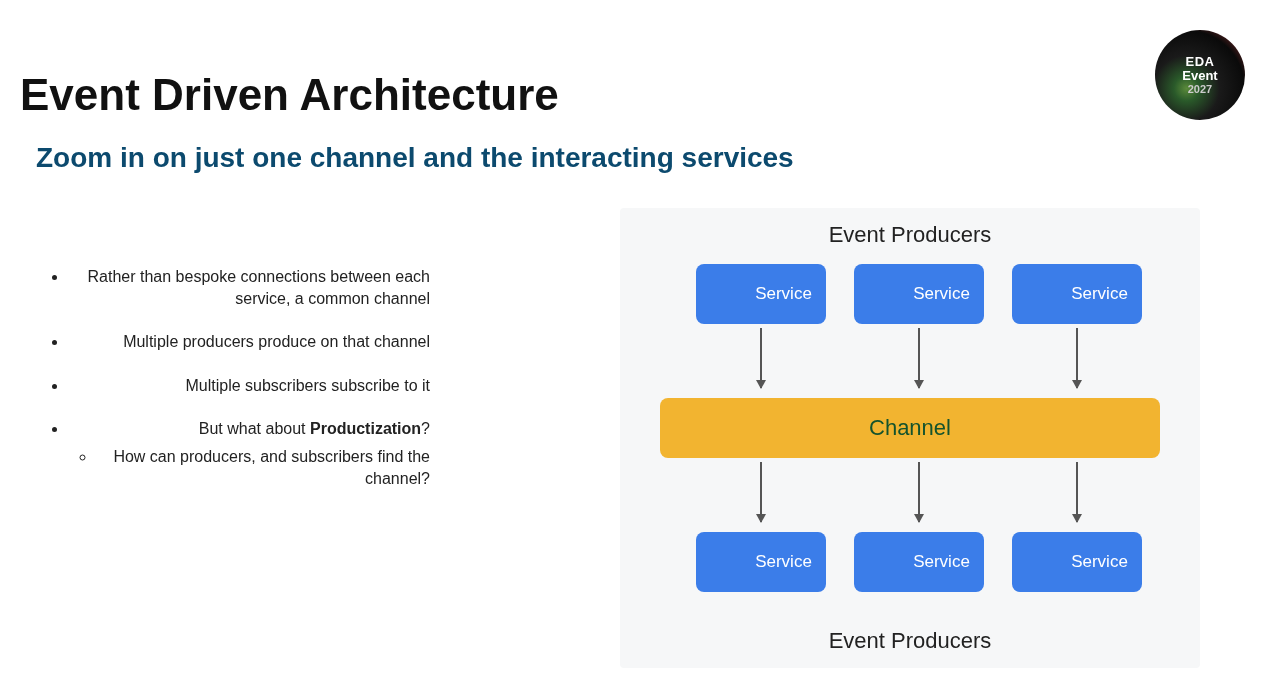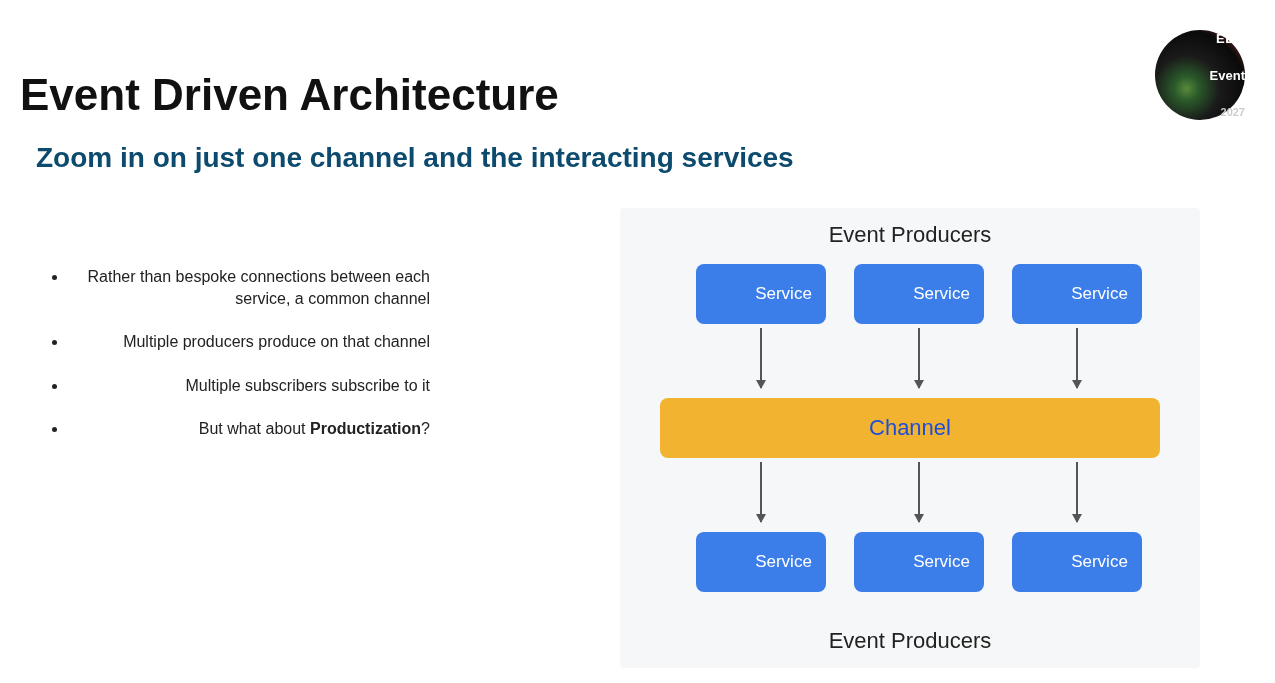--- a/index.html
+++ b/index.html
@@ -14,27 +14,26 @@
     .logo-badge {
       position: absolute;
       top: 30px;
       right: 30px;
       width: 90px;
       height: 90px;
       border-radius: 50%;
       background: radial-gradient(circle at 35% 65%, #5a8a3a 0%, #2a5a2a 15%, #1a1a1a 40%, #0a0a0a 70%, #7a2a2a 90%);
       display: flex;
       flex-direction: column;
-      align-items: flex-end;
+      align-items: center;
       justify-content: center;
       color: #fff;
       font-size: 13px;
       line-height: 1.1;
       font-weight: 600;
-      gap: 23px;
     }
     .logo-line1 { font-size: 13px; letter-spacing: 0.5px; }
     .logo-line2 { font-size: 13px; font-weight: 700; }
     .logo-line3 { font-size: 11px; color: #ccc; }
     .title {
       position: absolute;
       top: 70px;
       left: 20px;
       font-size: 44px;
       font-weight: 700;
@@ -105,21 +104,21 @@
       padding-left: 45px;
     }
     .channel-box {
       position: absolute;
       top: 190px;
       left: 40px;
       width: 500px;
       height: 60px;
       background: #f2b430;
       border-radius: 8px;
-      color: #1d4ed8;
+      color: #14532d;
       font-size: 22px;
       font-weight: 500;
       display: flex;
       align-items: center;
       justify-content: center;
     }
     .arrow {
       position: absolute;
       width: 2px;
       background: #555;
@@ -149,20 +148,23 @@
 <h1 class="title">Event Driven Architecture</h1>
 <h2 class="subtitle">Zoom in on just one channel and the interacting services</h2>
 
 <div class="bullets">
   <ul>
     <li>Rather than bespoke connections between each service, a common channel</li>
     <li>Multiple producers produce on that channel</li>
     <li>Multiple subscribers subscribe to it</li>
     <li>
       <span>But what about </span><span class="bold">Productization</span><span>?</span>
+      <ul>
+        <li>How can producers, and subscribers find the channel?</li>
+      </ul>
     </li>
   </ul>
 </div>
 
 <div class="diagram">
   <div class="dlabel-top">Event Producers</div>
 
   <div class="service-box" style="top:56px; left:76px;">Service</div>
   <div class="service-box" style="top:56px; left:234px;">Service</div>
   <div class="service-box" style="top:56px; left:392px;">Service</div>

